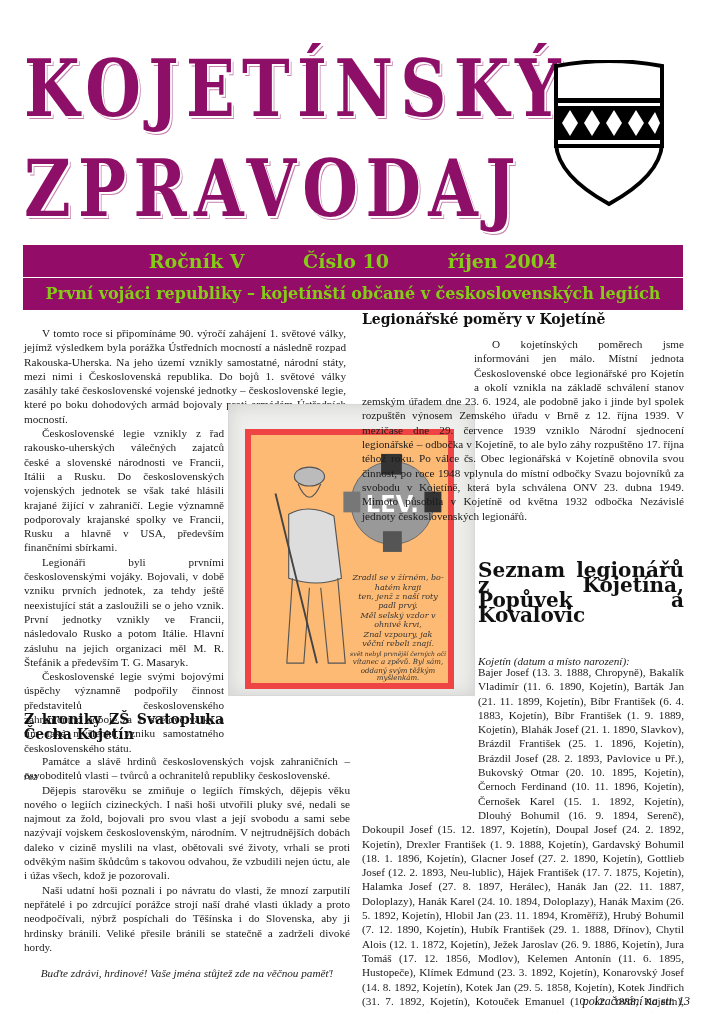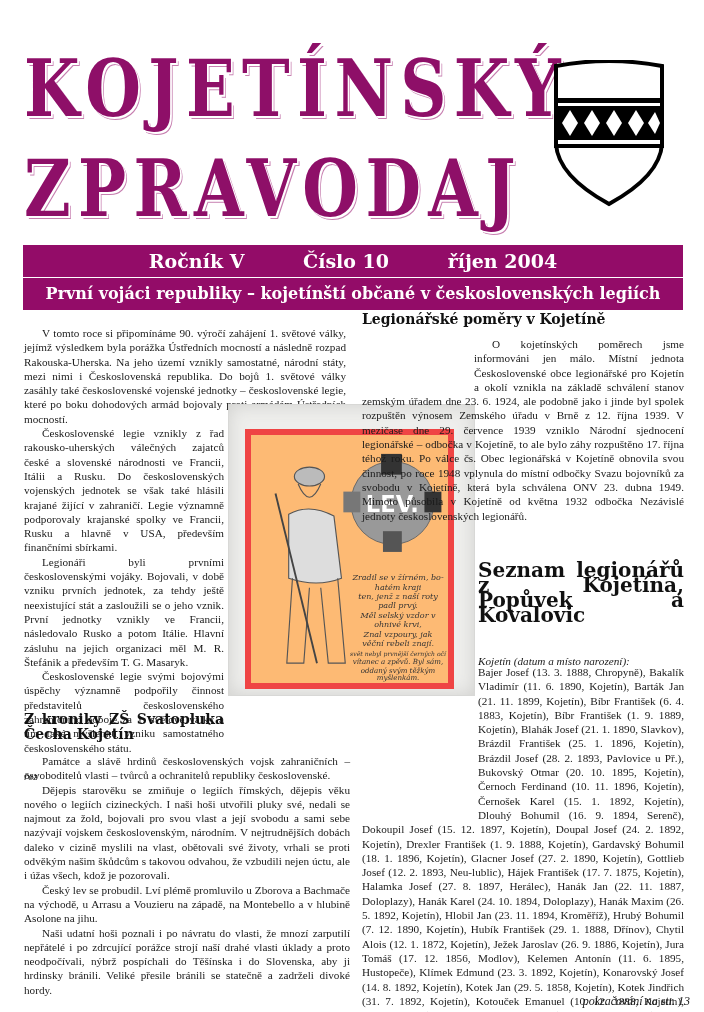--- a/index.html
+++ b/index.html
@@ -5,21 +5,21 @@
   html, body { margin:0; padding:0; background:#ffffff; }
   body { width:704px; height:1012px; position:relative; overflow:hidden;
          font-family:"Liberation Serif","DejaVu Serif",serif; color:#1a1a1a; }
   .masthead-line { position:absolute; left:24px; font-family:"DejaVu Serif",serif;
          font-weight:bold; color:#8e0f68; letter-spacing:9px; font-size:78px;
          line-height:1; text-shadow:2px 2px 0 #ffffff, 3px 3px 0 #c77fb0; transform:scaleX(0.82);
          transform-origin:left center; }
   #title1 { top:50px; }
   #title2 { top:150px; }
   .crest { position:absolute; left:548px; top:60px; width:122px; height:148px; }
-  .band { position:absolute; left:23px; width:660px; background:#930c68; color:#ffffff;
+  .band { position:absolute; left:23px; width:660px; background:#930c68; color:#84cc16;
          font-family:"DejaVu Serif",serif; font-weight:bold; text-align:center; }
   .band1 { top:245px; height:32px; line-height:32px; font-size:19px; }
   .band1 span { display:inline-block; margin:0 26px; }
   .band2 { top:278px; height:32px; line-height:32px; font-size:16px; }
   .col { position:absolute; font-size:11.2px; line-height:14.3px; text-align:justify; }
   .col p { margin:0; text-indent:18px; }
   .col p.noindent { text-indent:0;margin-top:31px; }
   .colA { left:24px; top:326px; width:200px; }
   .heading { font-family:"DejaVu Serif",serif; font-weight:bold; font-size:14px; line-height:15px; color:#111; }
   .photo { position:absolute; left:228px; top:404px; width:245px; height:290px; background:#eeeeec;
@@ -60,21 +60,20 @@
   <p>Československé legie vznikly z řad rakousko-uherských válečných zajatců české a slovenské národnosti ve Francii, Itálii a Rusku. Do československých vojenských jednotek se však také hlásili krajané žijící v zahraničí. Legie významně podporovaly krajanské spolky ve Francii, Rusku a hlavně v USA, především finančními sbírkami.</p>
   <p>Legionáři byli prvními československými vojáky. Bojovali, v době vzniku prvních jednotek, za tehdy ještě neexistující stát a zasloužili se o jeho vznik. První jednotky vznikly ve Francii, následovalo Rusko a potom Itálie. Hlavní zásluhu na jejich organizaci měl M. R. Štefánik a především T. G. Masaryk.</p>
   <p>Československé legie svými bojovými úspěchy významně podpořily činnost představitelů československého zahraničního odboje za 1. světové války a tím také myšlenku vzniku samostatného československého státu.</p>
   <p class="noindent author" style="margin-top:14px">řez</p>
 </div>
 
 <div class="col" style="left:24px; top:712px; width:326px;">
   <div class="heading" style="width:200px; margin-bottom:12px;">Z kroniky ZŠ Svatopluka Čecha Kojetín</div>
   <p>Památce a slávě hrdinů československých vojsk zahraničních – osvoboditelů vlasti – tvůrců a ochranitelů republiky československé.</p>
   <p>Dějepis starověku se zmiňuje o legiích římských, dějepis věku nového o legiích cizineckých. I naši hoši utvořili pluky své, nedali se najmout za žold, bojovali pro svou vlast a její svobodu a sami sebe nazývají vojskem československým, národním. V nejtrudnějších dobách daleko v cizině myslili na vlast, obětovali své životy, vrhali se proti odvěkým našim škůdcům s takovou odvahou, že vzbudili nejen úctu, ale i úžas všech, kdož je pozorovali.</p>
-  <p>Český lev se probudil. Lví plémě promluvilo u Zborova a Bachmače na východě, u Arrasu a Vouzieru na západě, na Montebello a v hlubině Asolone na jihu.</p>
   <p>Naši udatní hoši poznali i po návratu do vlasti, že mnozí zarputilí nepřátelé i po zdrcující porážce strojí naší drahé vlasti úklady a proto neodpočívali, nýbrž pospíchali do Těšínska i do Slovenska, aby ji hrdinsky bránili. Veliké přesile bránili se statečně a zadrželi divoké hordy.</p>
   <p class="noindent" style="text-align:center; font-style:italic; margin-top:12px;">Buďte zdrávi, hrdinové! Vaše jména stůjtež zde na věčnou paměť!</p>
 </div>
 
 <div class="photo">
   <div class="photo-inner">
     <svg width="100%" height="100%" viewBox="0 0 209 259">
       <g fill="none" stroke="#555" stroke-width="1.2">
         <ellipse cx="62" cy="42" rx="16" ry="10" fill="#bbb"></ellipse>
         <path d="M50 50 Q62 78 74 50"></path>

